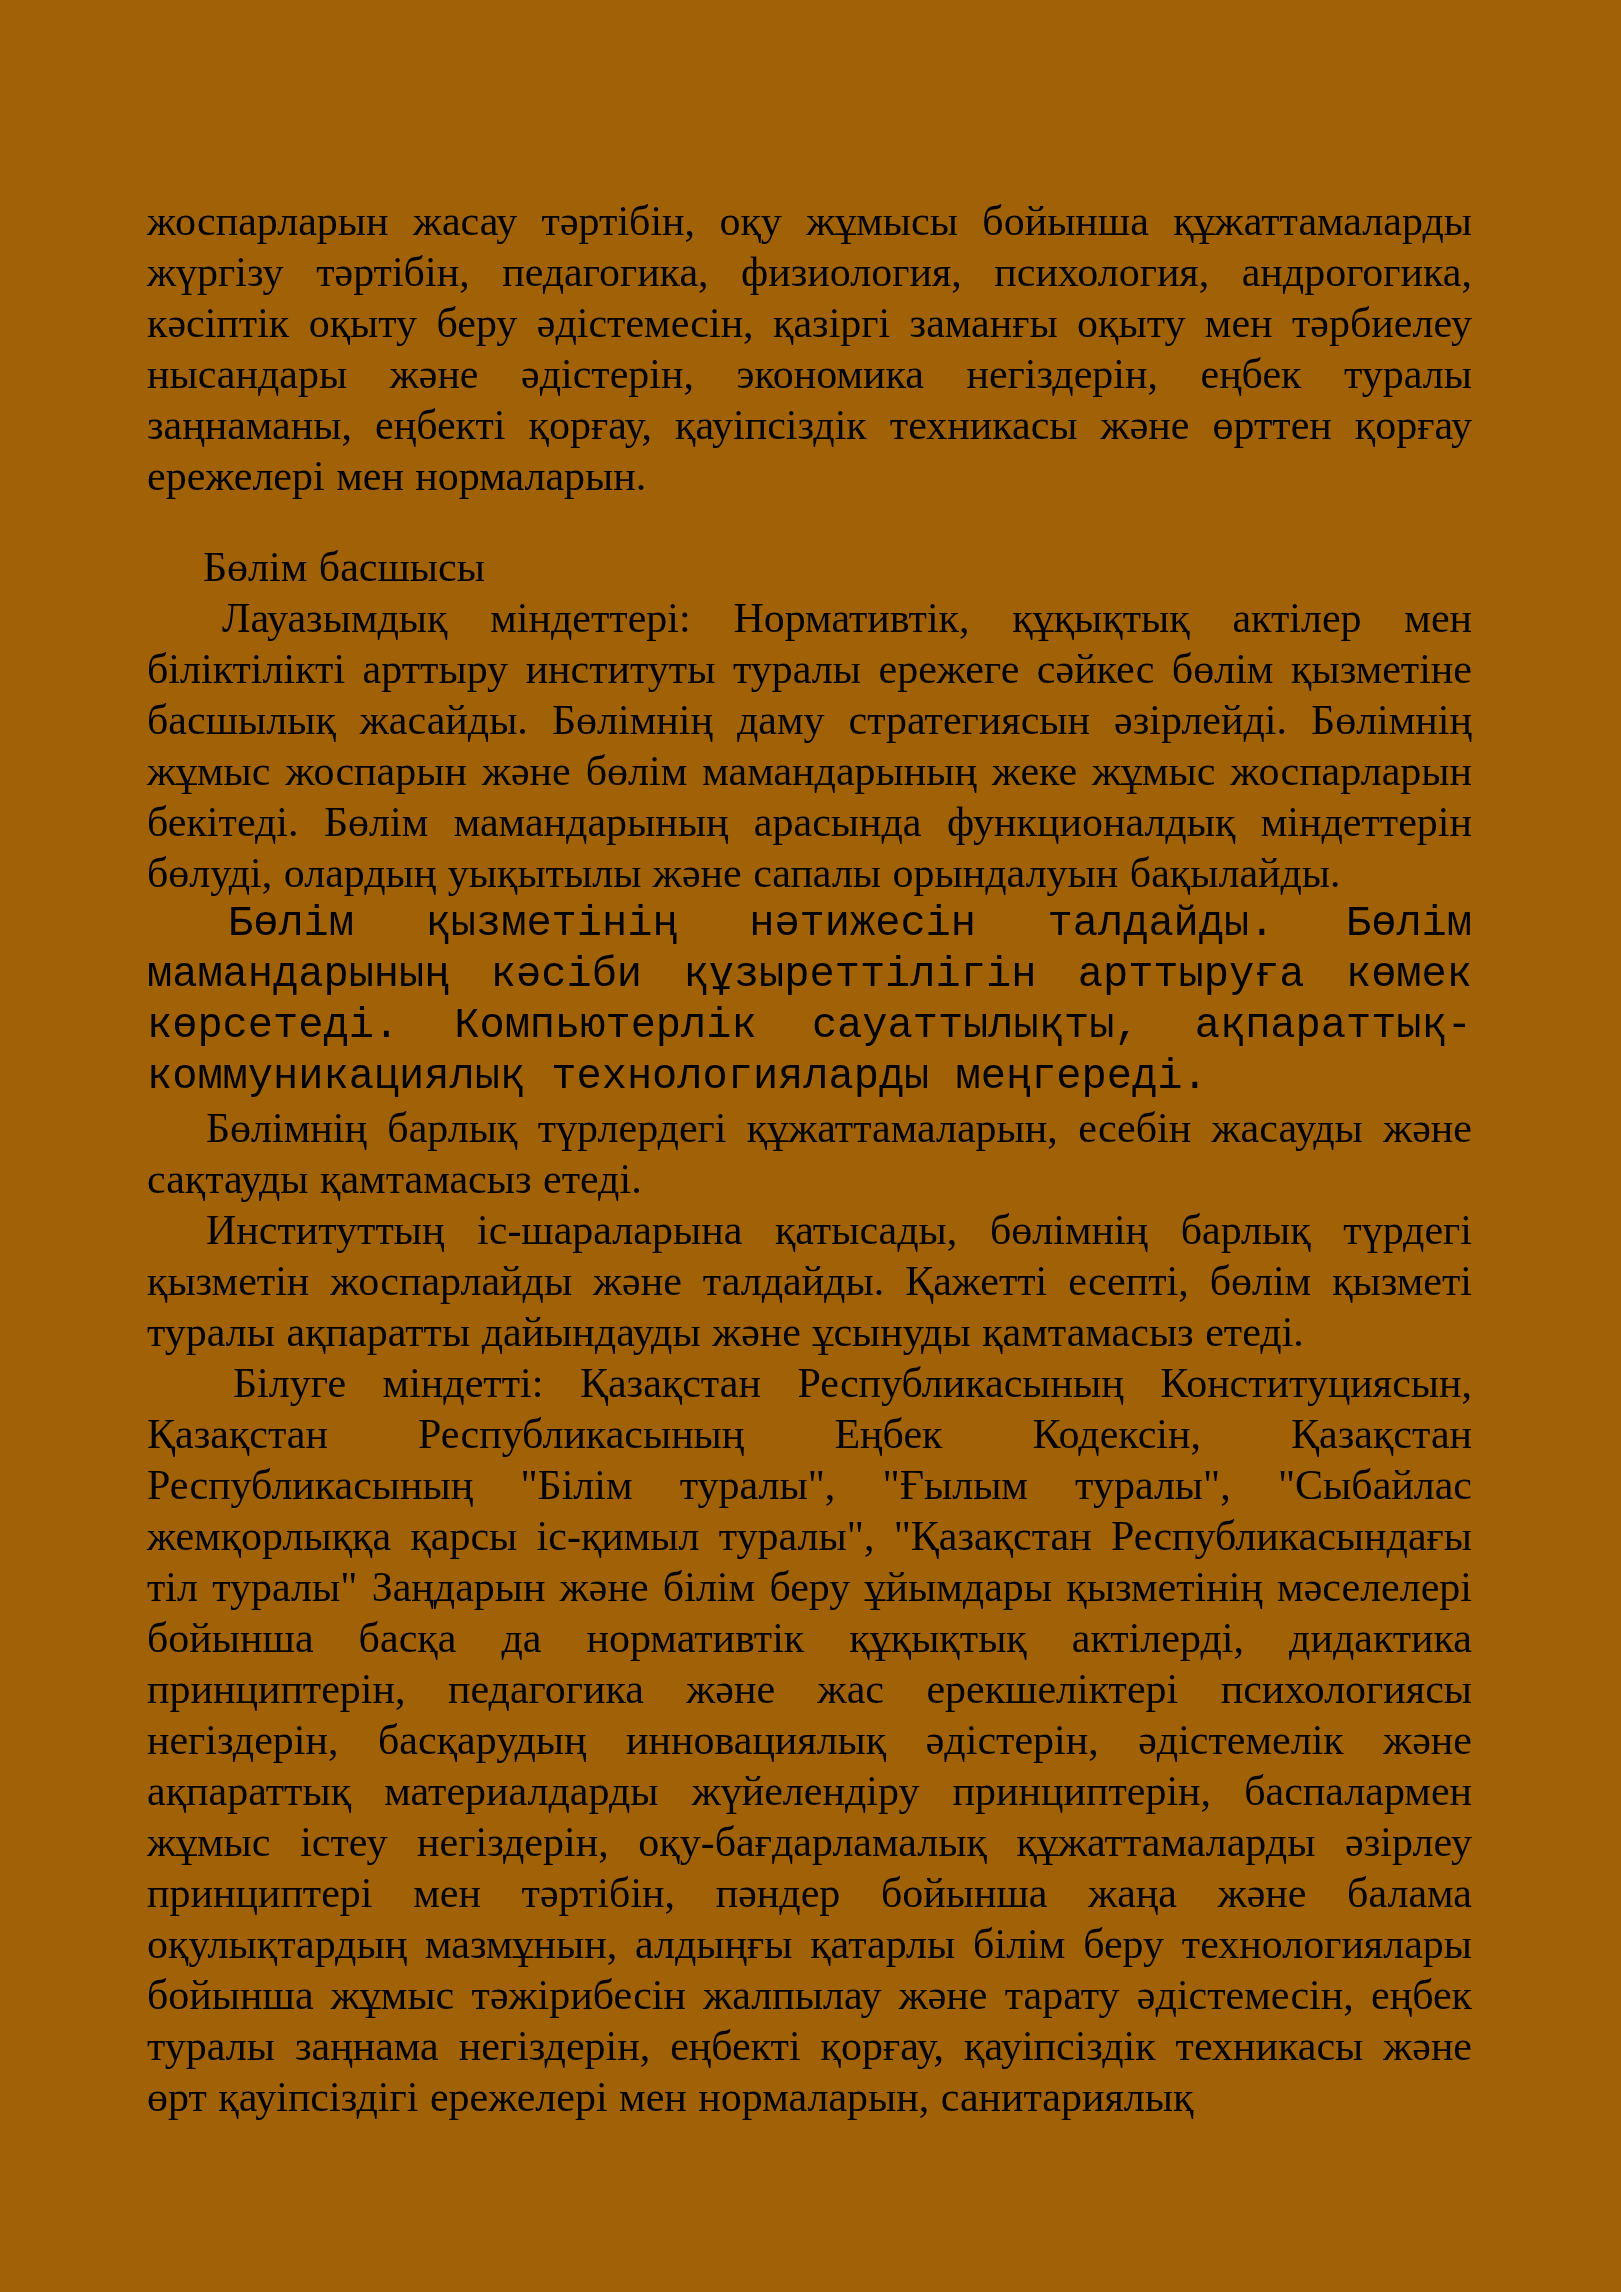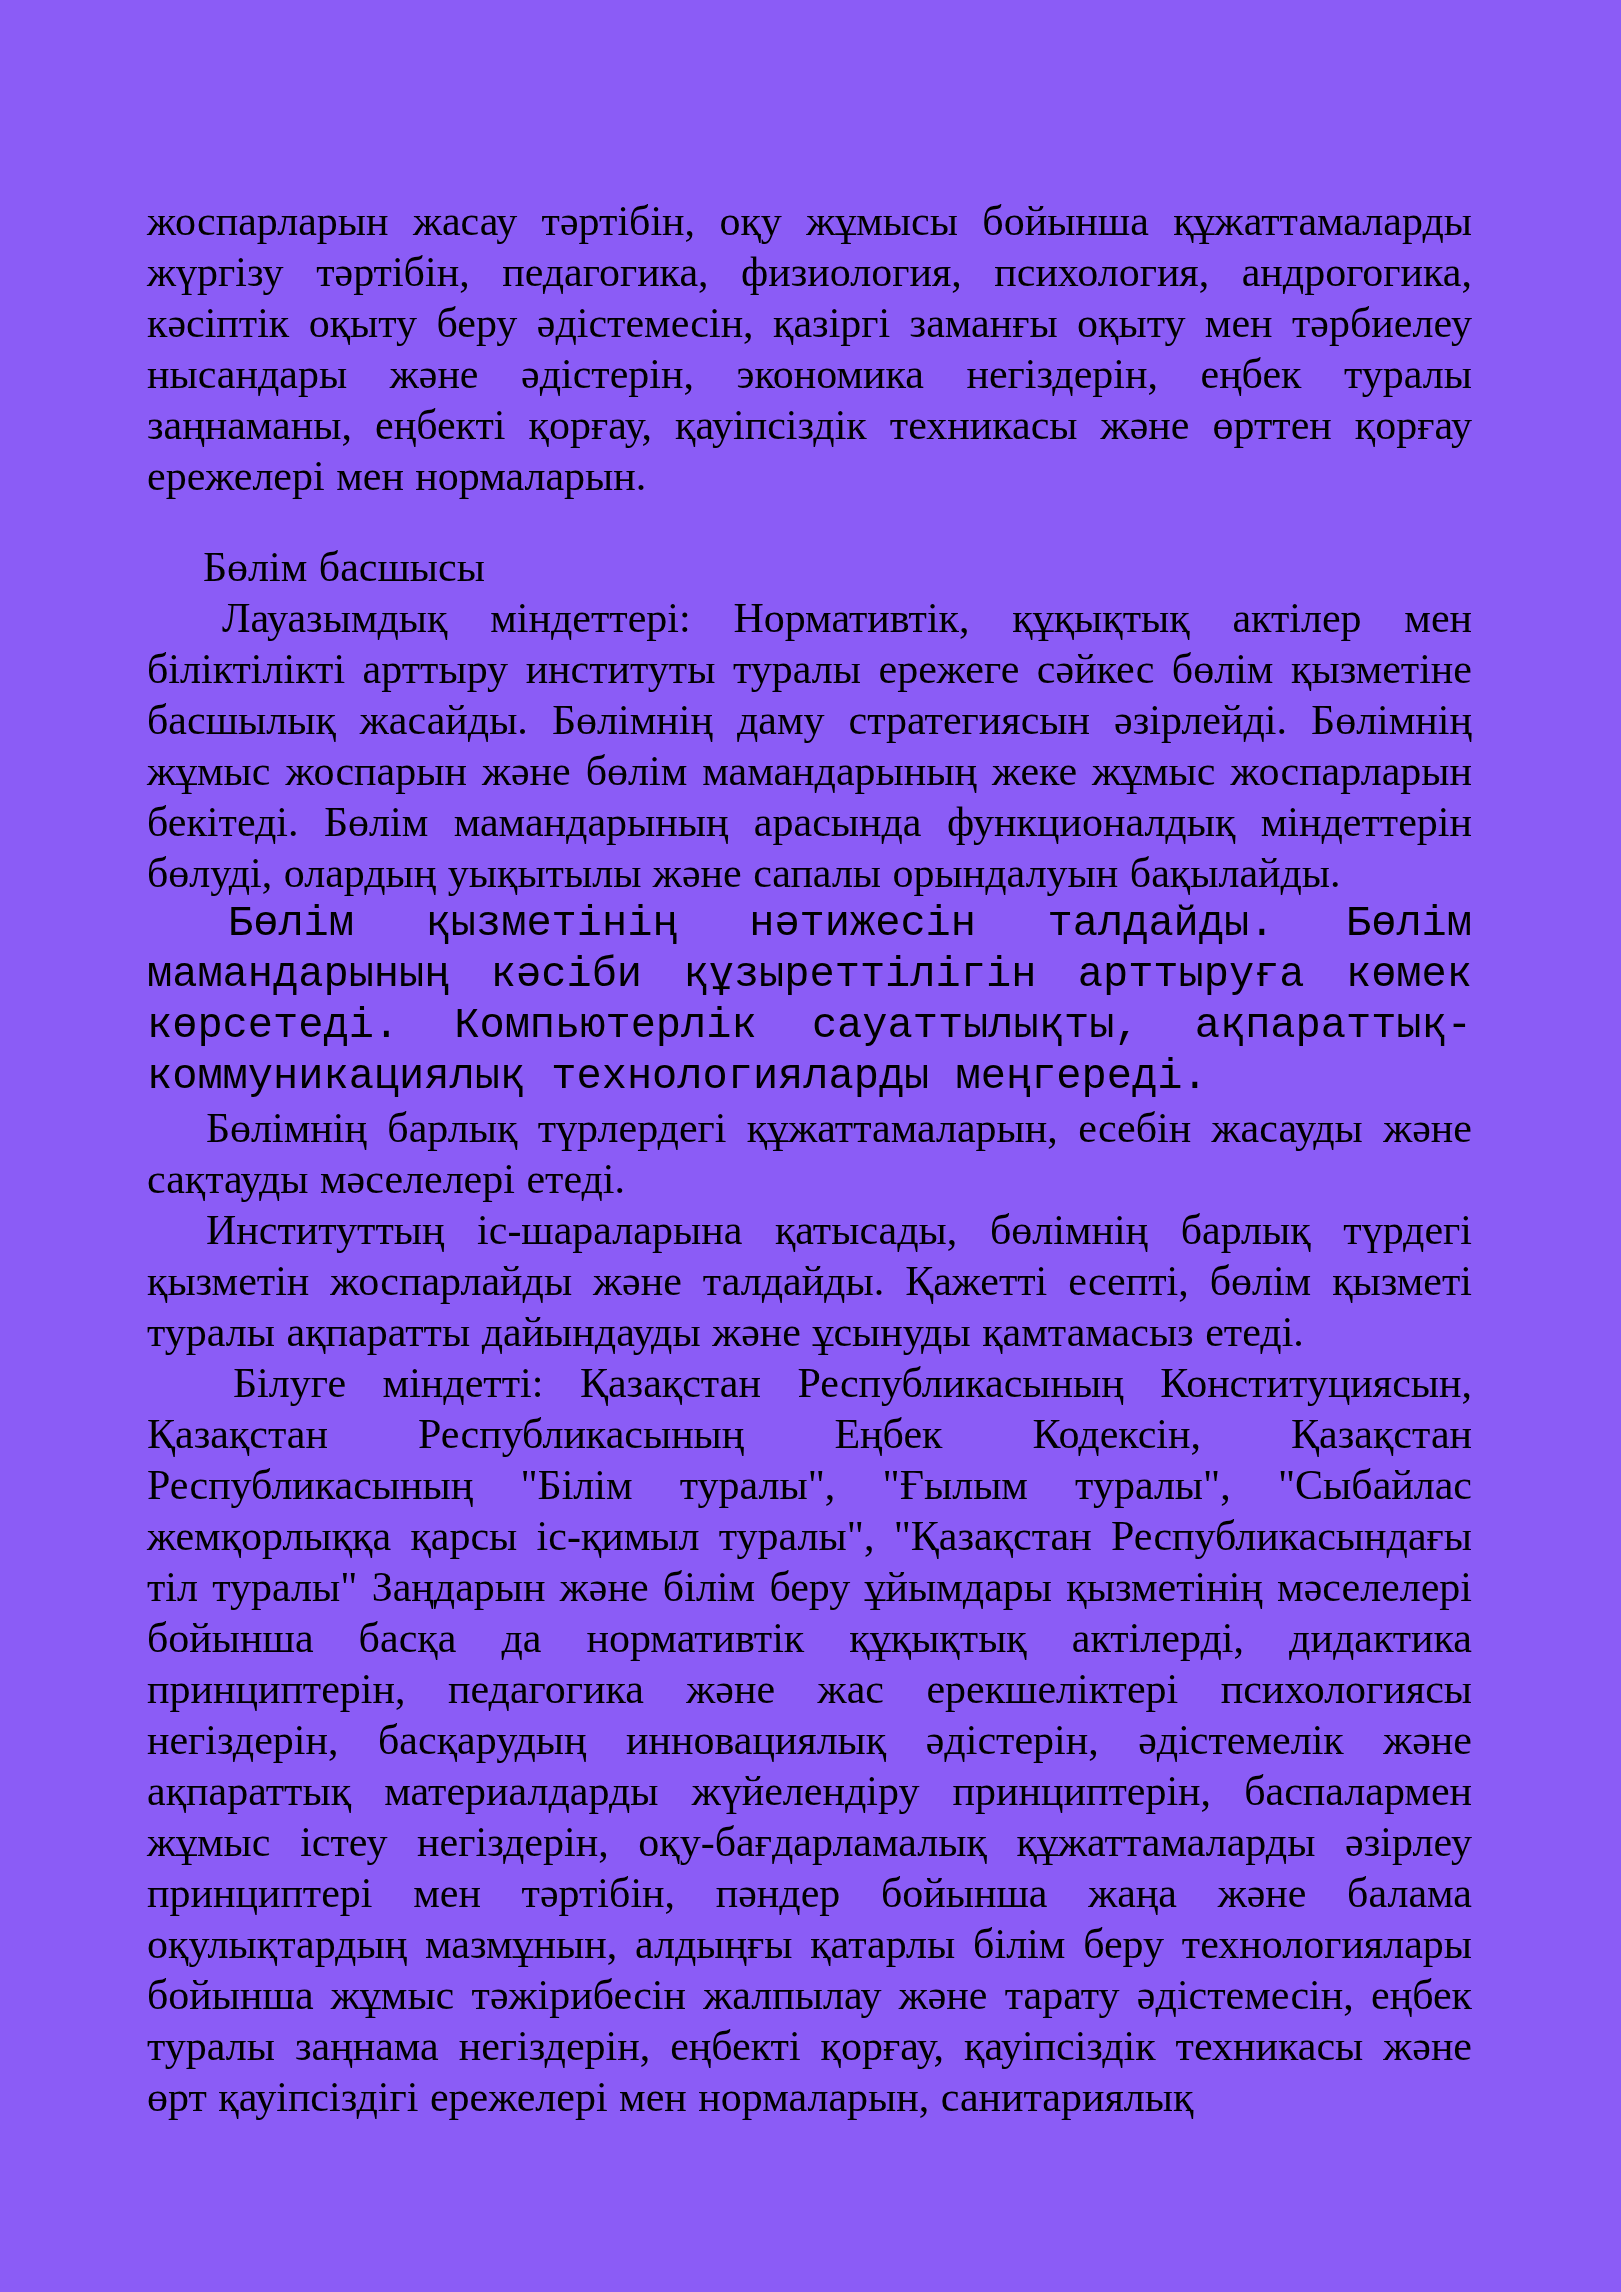--- a/index.html
+++ b/index.html
@@ -7,21 +7,21 @@
     margin: 0;
     padding: 0;
     background: #ffffff;
   }
   .page {
     position: relative;
     width: 1621px;
     height: 2293px;
     box-sizing: border-box;
     margin: 0 auto;
-    background: #8b5cf6;
+    background: #a16207;
     padding: 196px 149px 0 147px;
     overflow: hidden;
     font-family: "Liberation Serif", "DejaVu Serif", serif;
     font-size: 42px;
     line-height: 51px;
     color: #000000;
     text-align: justify;
     word-spacing: 1px;
   }
   .para {
@@ -38,17 +38,17 @@
   .ind-88  { text-indent: 86px; }
 </style>
 </head>
 <body>
 
 <div class="page">
   <p class="para ind-0">жоспарларын жасау тәртібін, оқу жұмысы бойынша құжаттамаларды жүргізу тәртібін, педагогика, физиология, психология, андрогогика, кәсіптік оқыту беру әдістемесін, қазіргі заманғы оқыту мен тәрбиелеу нысандары және әдістерін, экономика негіздерін, еңбек туралы заңнаманы, еңбекті қорғау, қауіпсіздік техникасы және өрттен қорғау ережелері мен нормаларын.</p>
   <p class="para ind-57">Бөлім басшысы</p>
   <p class="para ind-77">Лауазымдық міндеттері: Нормативтік, құқықтық актілер мен біліктілікті арттыру институты туралы ережеге сәйкес бөлім қызметіне басшылық жасайды. Бөлімнің даму стратегиясын әзірлейді. Бөлімнің жұмыс жоспарын және бөлім мамандарының жеке жұмыс жоспарларын бекітеді. Бөлім мамандарының арасында функционалдық міндеттерін бөлуді, олардың уықытылы және сапалы орындалуын бақылайды.</p>
   <p class="para ind-83">Бөлім қызметінің нәтижесін талдайды. Бөлім мамандарының кәсіби құзыреттілігін арттыруға көмек көрсетеді. Компьютерлік сауаттылықты, ақпараттық-коммуникациялық технологияларды меңгереді.</p>
-  <p class="para ind-60">Бөлімнің барлық түрлердегі құжаттамаларын, есебін жасауды және сақтауды мәселелері етеді.</p>
+  <p class="para ind-60">Бөлімнің барлық түрлердегі құжаттамаларын, есебін жасауды және сақтауды қамтамасыз етеді.</p>
   <p class="para ind-60">Институттың іс-шараларына қатысады, бөлімнің барлық түрдегі қызметін жоспарлайды және талдайды. Қажетті есепті, бөлім қызметі туралы ақпаратты дайындауды және ұсынуды қамтамасыз етеді.</p>
   <p class="para ind-88">Білуге міндетті: Қазақстан Республикасының Конституциясын, Қазақстан Республикасының Еңбек Кодексін, Қазақстан Республикасының "Білім туралы", "Ғылым туралы", "Сыбайлас жемқорлыққа қарсы іс-қимыл туралы", "Қазақстан Республикасындағы тіл туралы" Заңдарын және білім беру ұйымдары қызметінің мәселелері бойынша басқа да нормативтік құқықтық актілерді, дидактика принциптерін, педагогика және жас ерекшеліктері психологиясы негіздерін, басқарудың инновациялық әдістерін, әдістемелік және ақпараттық материалдарды жүйелендіру принциптерін, баспалармен жұмыс істеу негіздерін, оқу-бағдарламалық құжаттамаларды әзірлеу принциптері мен тәртібін, пәндер бойынша жаңа және балама оқулықтардың мазмұнын, алдыңғы қатарлы білім беру технологиялары бойынша жұмыс тәжірибесін жалпылау және тарату әдістемесін, еңбек туралы заңнама негіздерін, еңбекті қорғау, қауіпсіздік техникасы және өрт қауіпсіздігі ережелері мен нормаларын, санитариялық</p>
 </div>
 
 
 </body></html>

